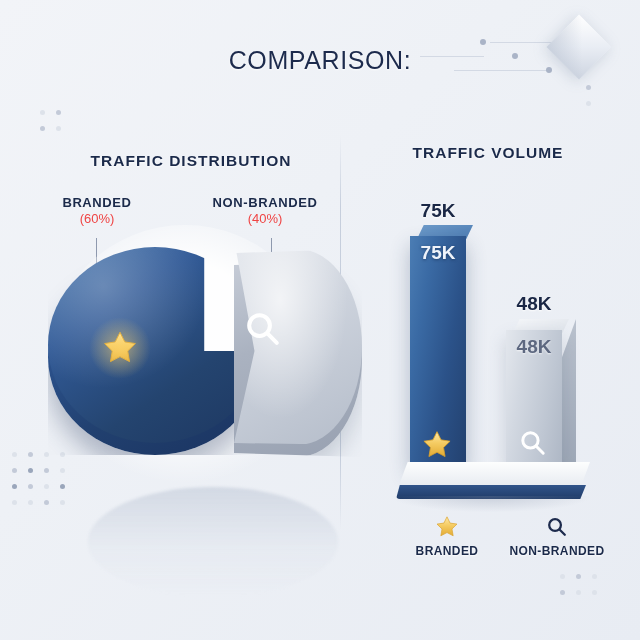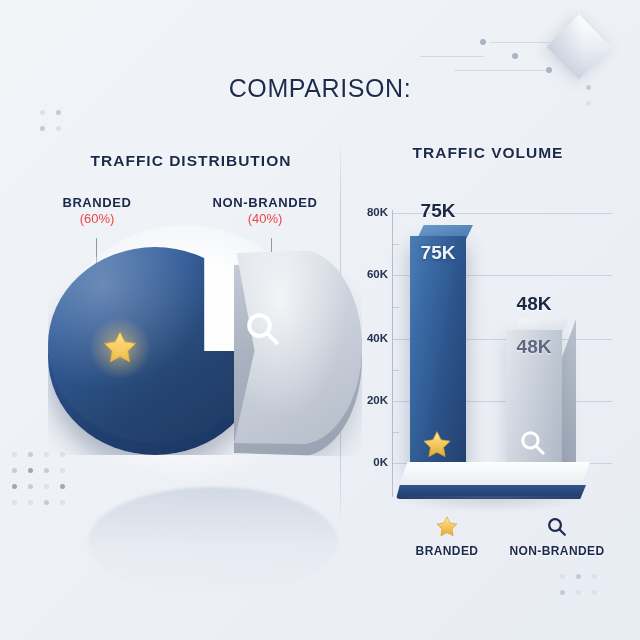--- a/index.html
+++ b/index.html
@@ -34,21 +34,20 @@
   .vdivider {
     position:absolute; left:340px; top:135px; width:1px; height:395px;
     background:linear-gradient(180deg,rgba(190,199,214,0) 0%,rgba(185,195,212,.75) 18%,rgba(185,195,212,.75) 82%,rgba(190,199,214,0) 100%);
   }
 
   
   .title-wrap { position:absolute; left:0; right:0; top:46px; text-align:center; }
   .title-1 {
     font-size:25px; font-weight:400; letter-spacing:.6px; color:#1d2b4d;
     text-shadow:0 1px 2px rgba(255,255,255,.9);
-    margin-top:28px;
   }
   .title-2 {
     margin-top:6px; font-size:25px; font-weight:bold; letter-spacing:.2px; color:#16233f;
     text-shadow:0 1px 2px rgba(255,255,255,.9);
   }
   .title-2 .vs { font-size:19px; font-weight:bold; }
 
   .sec-title {
     position:absolute; font-size:15.5px; font-weight:bold; letter-spacing:1px;
     color:#1b2a4a; text-shadow:0 1px 2px rgba(255,255,255,.9);
@@ -314,39 +313,20 @@
     <svg width="46" height="46" viewBox="0 0 24 24" aria-hidden="true">
       <g fill="none" stroke="#ffffff" stroke-width="2.1" stroke-linecap="round">
         <circle cx="10.2" cy="10.2" r="5.4"></circle>
         <line x1="14.3" y1="14.3" x2="19.2" y2="19.2"></line>
       </g>
     </svg>
   </div>
 
   <div class="sec-title" id="sec-right">TRAFFIC VOLUME</div>
 
-  <div id="chart">
-    <div class="axis-line"></div>
-
-    <div class="grid-line" style="top:17px;"></div>
-    <div class="grid-minor" style="top:48px;"></div>
-    <div class="grid-line" style="top:79px;"></div>
-    <div class="grid-minor" style="top:111px;"></div>
-    <div class="grid-line" style="top:143px;"></div>
-    <div class="grid-minor" style="top:174px;"></div>
-    <div class="grid-line" style="top:205px;"></div>
-    <div class="grid-minor" style="top:236px;"></div>
-    <div class="grid-line" style="top:267px;"></div>
-
-    <div class="ytick" style="top:10px;">80K</div>
-    <div class="ytick" style="top:72px;">60K</div>
-    <div class="ytick" style="top:136px;">40K</div>
-    <div class="ytick" style="top:198px;">20K</div>
-    <div class="ytick" style="top:260px;">0K</div>
-  </div>
 
   <div class="bar" id="bar-branded" style="left:410px; top:236px; width:56px; height:230px;">
     <div class="topface"></div>
     <div class="sideface"></div>
     <div class="face"></div>
   </div>
   <div class="bar-in-value" id="val-in-branded" style="left:410px; top:242px; width:56px;">75K</div>
   <div class="bar-top-value" style="left:408px; top:200px; width:60px;">75K</div>
 
   <div class="bar" id="bar-nonbranded" style="left:506px; top:330px; width:56px; height:136px;">

